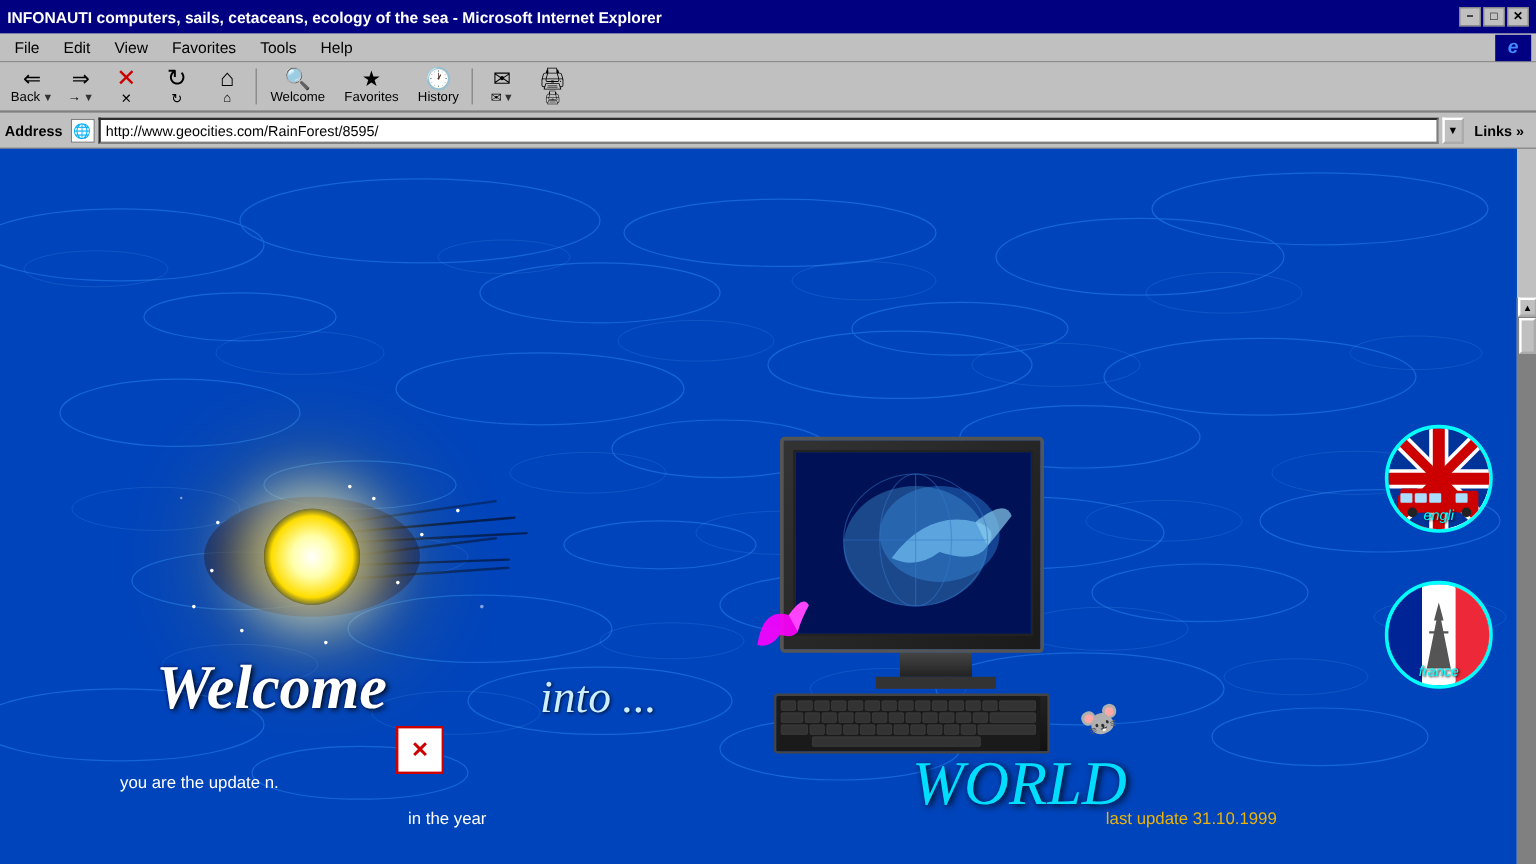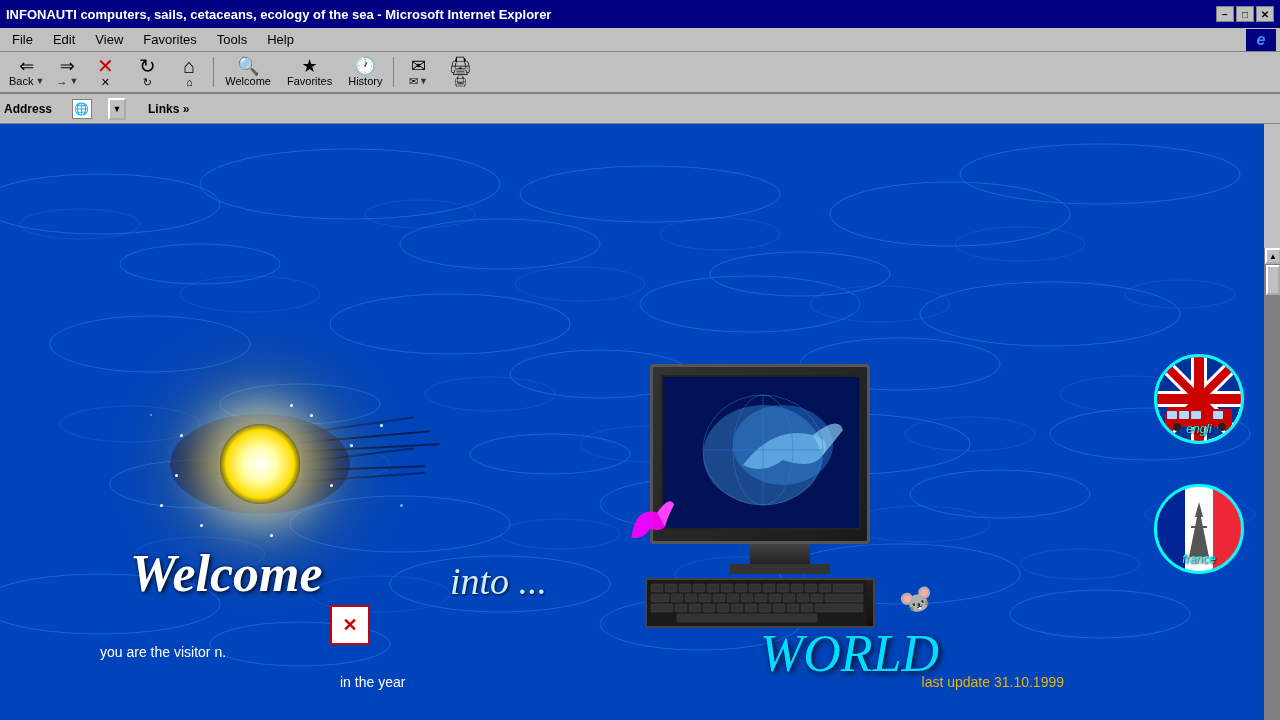--- a/index.html
+++ b/index.html
@@ -95,21 +95,21 @@
     .btn-nav-main { display: flex; flex-direction: column; align-items: center; justify-content: center; padding: 2px 4px; cursor: pointer; border: 1px solid transparent; height: 38px; }
 
     
     #address-bar {
       background: #c0c0c0;
       border-bottom: 1px solid #808080;
       display: flex;
       align-items: center;
       height: 30px;
       padding: 2px 4px;
-      gap: 16px;
+      gap: 3px;
     }
     #address-label {
       font-size: 12px;
       font-weight: bold;
       color: black;
       margin-right: 4px;
     }
     #address-icon {
       width: 20px;
       height: 20px;
@@ -546,20 +546,21 @@
 
   <div class="toolbar-btn">
     <span class="icon" style="font-size:18px;">🖨</span>
     <span class="label">🖨</span>
   </div>
 </div>
 
 <div id="address-bar">
   <span id="address-label">Address</span>
   <div id="address-icon">🌐</div>
+  <input id="address-input" type="text" value="http://www.geocities.com/RainForest/8595/" style="">
   <div id="address-dropdown">▼</div>
   <span id="links-btn"><span>Links</span> <span>»</span></span>
 </div>
 
 <div style="position:relative; display:flex;">
 
   <div id="web-content">
     <div id="water-bg">
 
       <svg class="water-lines" xmlns="http://www.w3.org/2000/svg" width="1264" height="596">
@@ -779,21 +780,21 @@
         </svg>
         <span class="lang-label">france</span>
       </div>
     </div>
 
 
     <div id="broken-img">
       <span class="broken-img-x">✕</span>
     </div>
 
-    <div id="visitor-text">you are the visitor n.</div>
+    <div id="visitor-text">you are the update n.</div>
     <div id="year-text">in the year</div>
     <div id="last-update-text">last  update  31.10.1999</div>
   </div>
 
   <div id="scrollbar-right">
     <div class="scroll-btn">▲</div>
     <div class="scroll-track">
       <div class="scroll-thumb"></div>
     </div>
 

